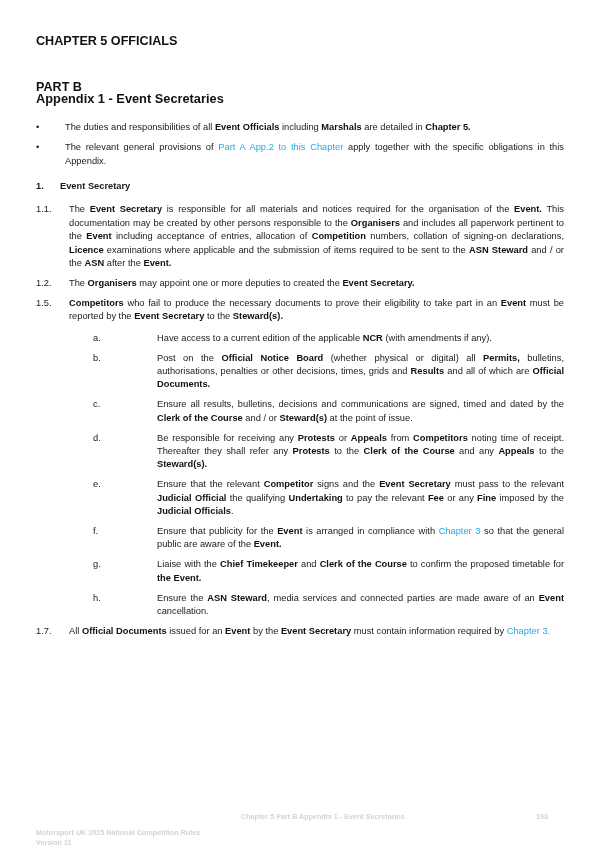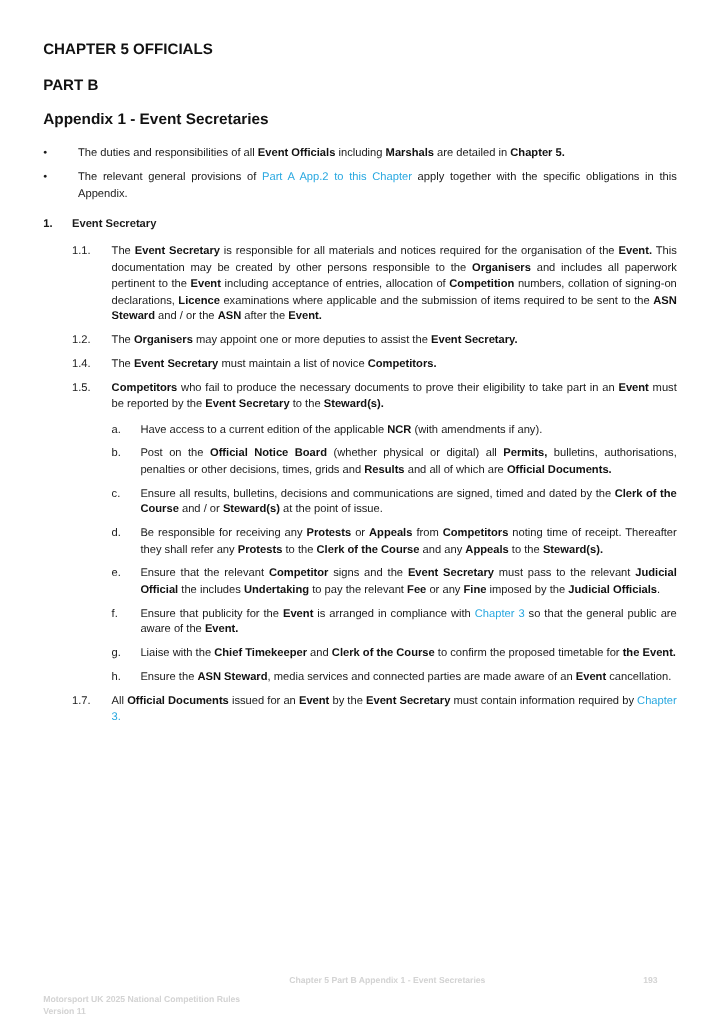--- a/index.html
+++ b/index.html
@@ -24,21 +24,21 @@
     }
     .h1 {
       position: absolute;
       left: 36px;
       font-weight: bold;
       font-size: 12.6px;
       color: #111;
       margin: 0;
     }
     .h-chapter { top: 34px; }
-    .h-part { top: 64px; }
+    .h-part { top: 80px; }
     .h-appendix { top: 91px; font-size: 12.8px; }
 
     .bullets {
       position: absolute;
       left: 36px;
       top: 121px;
       width: 528px;
       font-size: 9.3px;
       line-height: 13.4px;
     }
@@ -65,21 +65,20 @@
     }
     .section-head {
       display: flex;
       font-weight: bold;
       margin-bottom: 10px;
     }
     .section-head .num { width: 24px; flex: 0 0 24px; }
 
     .clause {
       display: flex;
-      margin-left: 24px;
       margin-bottom: 6.5px;
     }
     .clause .num {
       width: 33px;
       flex: 0 0 33px;
     }
     .clause .txt {
       flex: 1;
       text-align: justify;
     }
@@ -91,20 +90,21 @@
       display: flex;
       margin-bottom: 6.5px;
     }
     .sub .num {
       width: 24px;
       flex: 0 0 24px;
     }
     .sub .txt {
       flex: 1;
       text-align: justify;
+      margin-left: 40px;
     }
     b { font-weight: bold; color: #111; }
     .link {
       color: #29a8e0;
       font-weight: normal;
       cursor: pointer;
     }
     .link.plain { font-weight: normal; }
 
     .footer {
@@ -154,25 +154,21 @@
       <span class="num">1.</span>
       <span>Event Secretary</span>
     </div>
     <div id="clauses">
         <div class="clause">
           <span class="num">1.1.</span>
           <div class="txt"><span>The </span><b>Event Secretary</b><span> is responsible for all materials and notices required for the organisation of the </span><b>Event.</b><span> This documentation may be created by other persons responsible to the </span><b>Organisers</b><span> and includes all paperwork pertinent to the </span><b>Event</b><span> including acceptance of entries, allocation of </span><b>Competition</b><span> numbers, collation of signing-on declarations, </span><b>Licence</b><span> examinations where applicable and the submission of items required to be sent to the </span><b>ASN Steward</b><span> and / or the </span><b>ASN</b><span> after the </span><b>Event.</b></div>
         </div>
         <div class="clause">
           <span class="num">1.2.</span>
-          <div class="txt"><span>The </span><b>Organisers</b><span> may appoint one or more deputies to assist the </span><b>Event Secretary.</b></div>
-        </div>
-        <div class="clause">
-          <span class="num">1.4.</span>
-          <div class="txt"><span>The </span><b>Event Secretary</b><span> must maintain a list of novice </span><b>Competitors.</b></div>
+          <div class="txt"><span>The </span><b>Organisers</b><span> may appoint one or more deputies to created the </span><b>Event Secretary.</b></div>
         </div>
         <div class="clause">
           <span class="num">1.5.</span>
           <div class="txt"><b>Competitors</b><span> who fail to produce the necessary documents to prove their eligibility to take part in an </span><b>Event</b><span> must be reported by the </span><b>Event Secretary</b><span> to the </span><b>Steward(s).</b></div>
         </div>
         <div class="subs">
           <div class="sub">
             <span class="num">a.</span>
             <div class="txt"><span>Have access to a current edition of the applicable </span><b>NCR</b><span> (with amendments if any).</span></div>
           </div>
@@ -183,21 +179,21 @@
           <div class="sub">
             <span class="num">c.</span>
             <div class="txt"><span>Ensure all results, bulletins, decisions and communications are signed, timed and dated by the </span><b>Clerk of the Course</b><span> and / or </span><b>Steward(s)</b><span> at the point of issue.</span></div>
           </div>
           <div class="sub">
             <span class="num">d.</span>
             <div class="txt"><span>Be responsible for receiving any </span><b>Protests</b><span> or </span><b>Appeals</b><span> from </span><b>Competitors</b><span> noting time of receipt. Thereafter they shall refer any </span><b>Protests</b><span> to the </span><b>Clerk of the Course</b><span> and any </span><b>Appeals</b><span> to the </span><b>Steward(s).</b></div>
           </div>
           <div class="sub">
             <span class="num">e.</span>
-            <div class="txt"><span>Ensure that the relevant </span><b>Competitor</b><span> signs and the </span><b>Event Secretary</b><span> must pass to the relevant </span><b>Judicial Official</b><span> the includes </span><b>Undertaking</b><span> to pay the relevant </span><b>Fee</b><span> or any </span><b>Fine</b><span> imposed by the </span><b>Judicial Officials</b><span>.</span></div>
+            <div class="txt"><span>Ensure that the relevant </span><b>Competitor</b><span> signs and the </span><b>Event Secretary</b><span> must pass to the relevant </span><b>Judicial Official</b><span> the qualifying </span><b>Undertaking</b><span> to pay the relevant </span><b>Fee</b><span> or any </span><b>Fine</b><span> imposed by the </span><b>Judicial Officials</b><span>.</span></div>
           </div>
           <div class="sub">
             <span class="num">f.</span>
             <div class="txt"><span>Ensure that publicity for the </span><b>Event</b><span> is arranged in compliance with </span><a class="link plain">Chapter 3</a><span> so that the general public are aware of the </span><b>Event.</b></div>
           </div>
           <div class="sub">
             <span class="num">g.</span>
             <div class="txt"><span>Liaise with the </span><b>Chief Timekeeper</b><span> and </span><b>Clerk of the Course</b><span> to confirm the proposed timetable for </span><b>the Event.</b></div>
           </div>
           <div class="sub">

